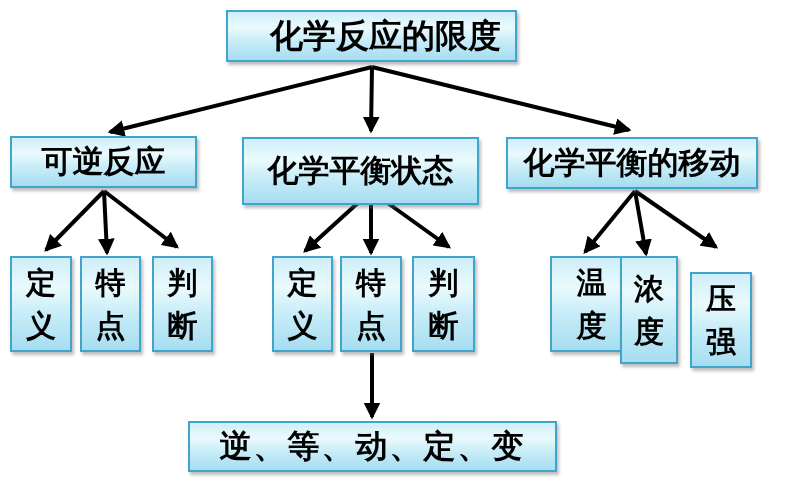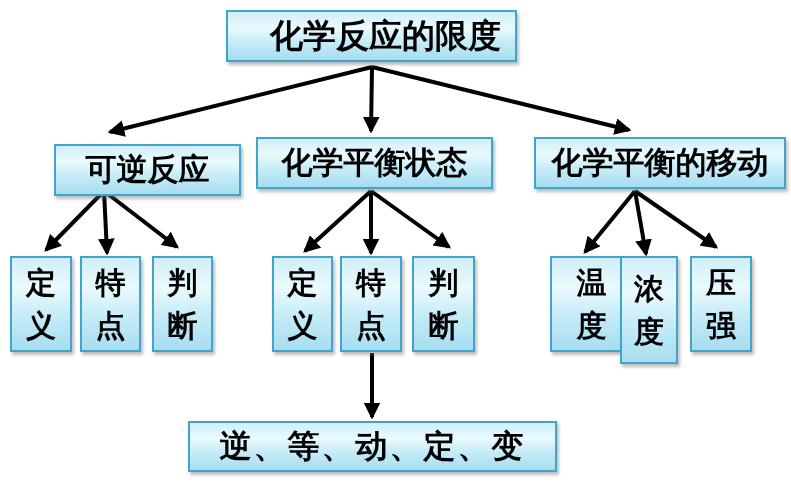--- a/index.html
+++ b/index.html
@@ -86,27 +86,27 @@
     <line x1="635" y1="191" x2="646" y2="254" marker-end="url(#ah)"></line>
     <line x1="635" y1="191" x2="716" y2="247" marker-end="url(#ah)"></line>
 
     <line x1="372" y1="353" x2="372" y2="417" marker-end="url(#ah)"></line>
   </svg>
 
   <div class="node root" style="left:226px; top:10px; width:291px; height:52px;padding-left:28px;">
     <span>化学反应的限度</span>
   </div>
 
-  <div class="node branch" style="left:10px; top:144px; width:187px; height:52px;margin-left:44px;">
+  <div class="node branch" style="left:10px; top:136px; width:187px; height:52px;">
     <span>可逆反应</span>
   </div>
-  <div class="node branch" style="left:256px; top:137px; width:237px; height:52px;">
+  <div class="node branch" style="left:242px; top:137px; width:237px; height:68px;">
     <span>化学平衡状态</span>
   </div>
-  <div class="node branch" style="left:506px; top:137px; width:252px; height:52px;margin-left:28px;">
+  <div class="node branch" style="left:506px; top:137px; width:252px; height:52px;">
     <span>化学平衡的移动</span>
   </div>
 
   <div class="node leaf" style="left:10px; top:256px; width:62px; height:96px;">
     <span>定义</span>
   </div>
   <div class="node leaf" style="left:80px; top:256px; width:61px; height:96px;">
     <span>特点</span>
   </div>
   <div class="node leaf" style="left:152px; top:256px; width:61px; height:96px;">
@@ -122,21 +122,21 @@
   <div class="node leaf" style="left:412px; top:256px; width:63px; height:96px;">
     <span>判断</span>
   </div>
 
   <div class="node leaf" style="left:550px; top:256px; width:83px; height:96px;">
     <span>温度</span>
   </div>
   <div class="node leaf" style="left:620px; top:256px; width:58px; height:108px;">
     <span>浓度</span>
   </div>
-  <div class="node leaf" style="left:690px; top:256px; width:62px; height:96px;">
+  <div class="node leaf" style="left:690px; top:272px; width:62px; height:96px;">
     <span>压强</span>
   </div>
 
   <div class="node summary" style="left:188px; top:421px; width:369px; height:51px;justify-content:center;">
     <span>逆、等、动、定、变</span>
   </div>
 
 </div>
 
 </body></html>

